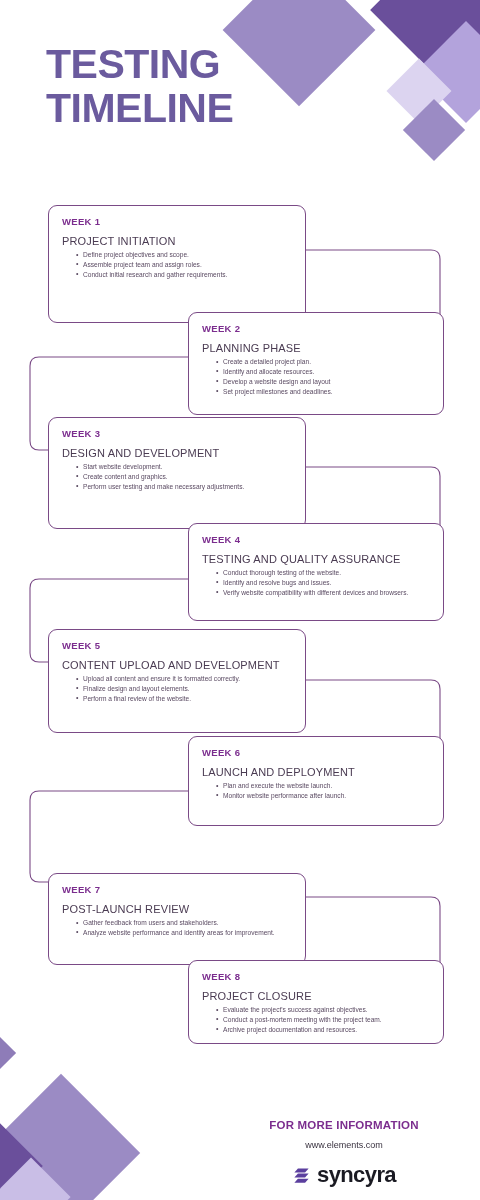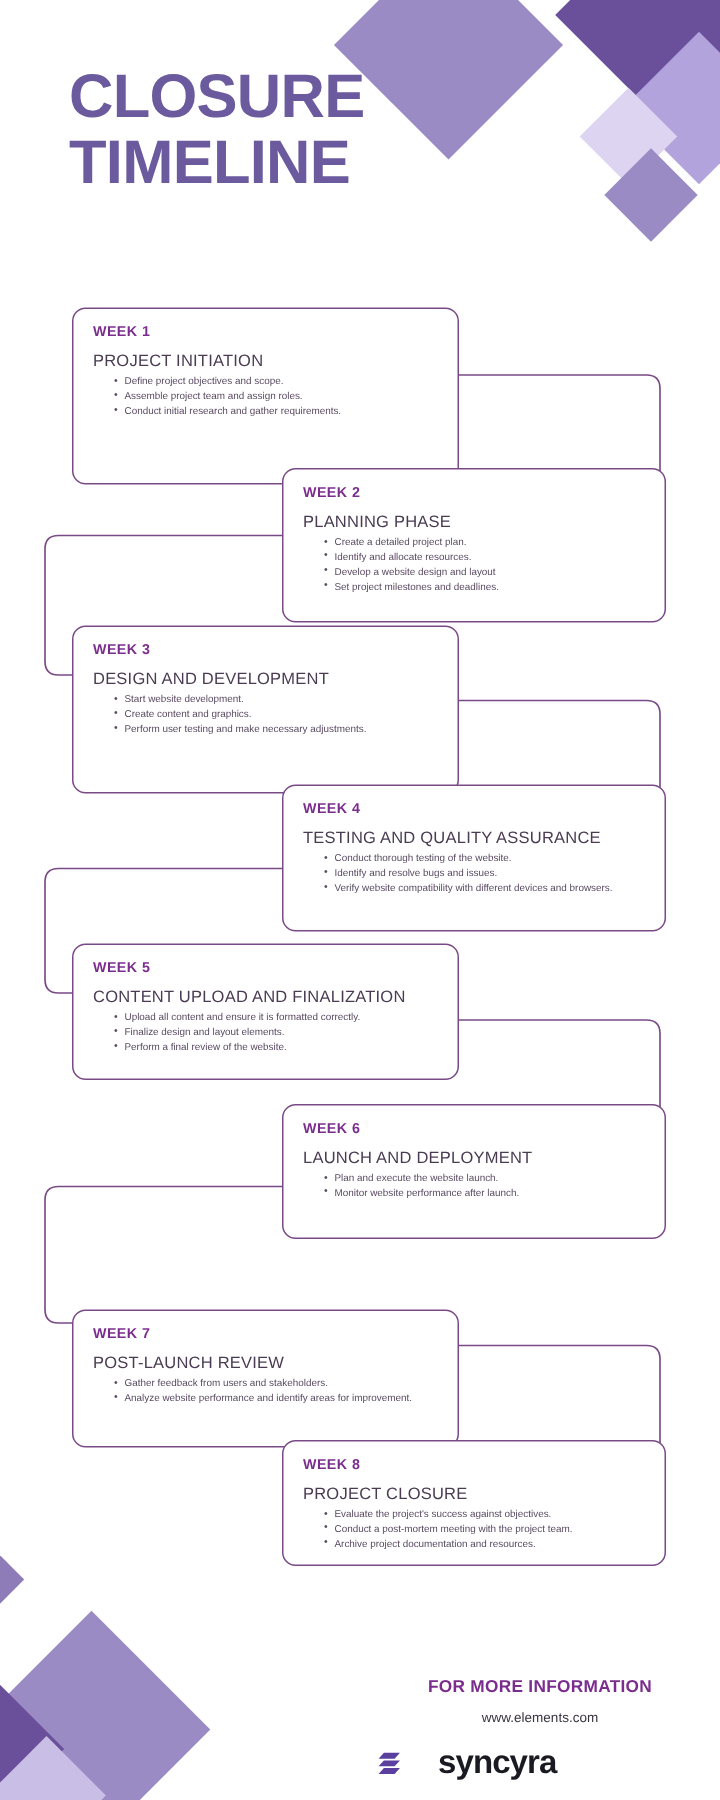--- a/index.html
+++ b/index.html
@@ -58,27 +58,27 @@
     padding-left: 7px;
     margin-bottom: 0.5px;
   }
   .bullets li::before {
     content: "•"; position: absolute; left: 0; top: -0.5px;
     color: #5A4A62; font-size: 7px;
   }
 
   
   .footer { position: absolute; left: 0; right: 0; bottom: 14px; width: 480px; }
-  .footer-inner { position: absolute; right: 10px; bottom: 0; text-align: center; width: 220px; }
+  .footer-inner { position: absolute; right: 26px; bottom: 0; text-align: center; width: 220px; }
   .footer-heading {
     font-size: 11.5px; font-weight: bold; letter-spacing: 0.2px;
     color: #7B2D8E; margin-bottom: 9px;
   }
   .footer-url { font-size: 9px; color: #3A3340; margin-bottom: 14px; }
-  .brand { display: flex; align-items: center; justify-content: flex-start; gap: 23px; }
+  .brand { display: flex; align-items: center; justify-content: center; gap: 6px; }
   .brand-mark { width: 19px; height: 19px; flex: 0 0 auto; }
   .brand-name {
     font-size: 22px; font-weight: bold; letter-spacing: -0.6px;
     color: #1A1A22; line-height: 1;
   }
 </style>
 </head>
 <body>
 
 <div class="page">
@@ -94,21 +94,21 @@
 
   <div class="deco deco-bl">
     <div class="sq" style="left:60px; top:82px; width:112px; height:112px; background:#9B8BC4;"></div>
     <div class="sq" style="left:18px; top:16px; width:44px; height:44px; background:#8E7CB8;"></div>
 
     <div class="sq" style="left:-6px; top:108px; width:86px; height:86px; background:#6A4F9B;"></div>
     <div class="sq" style="left:58px; top:154px; width:56px; height:56px; background:#C9BEE6;"></div>
   </div>
 
   <h1 class="header-title">
-    <span>CLOSURE</span>
+    <span>TESTING</span>
     <span class="l2">TIMELINE</span>
   </h1>
 
   <div class="timeline">
 
     <svg class="conn-svg" viewBox="0 0 480 890">
       <g fill="none" stroke="#7A4A86" stroke-width="1.1">
         <path d="M306 55 H431 Q440 55 440 64 V126 Q440 135 431 135 H444"></path>
         <path d="M188 162 H39 Q30 162 30 171 V246 Q30 255 39 255 H48"></path>
         <path d="M306 272 H431 Q440 272 440 281 V348 Q440 357 431 357 H444"></path>
@@ -153,23 +153,23 @@
     <div class="card right" style="top:328px; height:98px;">
       <div class="week-label">WEEK 4</div>
       <div class="card-title">TESTING AND QUALITY ASSURANCE</div>
       <ul class="bullets">
         <li>Conduct thorough testing of the website.</li>
         <li>Identify and resolve bugs and issues.</li>
         <li>Verify website compatibility with different devices and browsers.</li>
       </ul>
     </div>
 
-    <div class="card left" style="top:434px; height:91px;">
+    <div class="card left" style="top:434px; height:104px;">
       <div class="week-label">WEEK 5</div>
-      <div class="card-title">CONTENT UPLOAD AND FINALIZATION</div>
+      <div class="card-title">CONTENT UPLOAD AND DEVELOPMENT</div>
       <ul class="bullets">
         <li>Upload all content and ensure it is formatted correctly.</li>
         <li>Finalize design and layout elements.</li>
         <li>Perform a final review of the website.</li>
       </ul>
     </div>
 
     <div class="card right" style="top:541px; height:90px;">
       <div class="week-label">WEEK 6</div>
       <div class="card-title">LAUNCH AND DEPLOYMENT</div>

